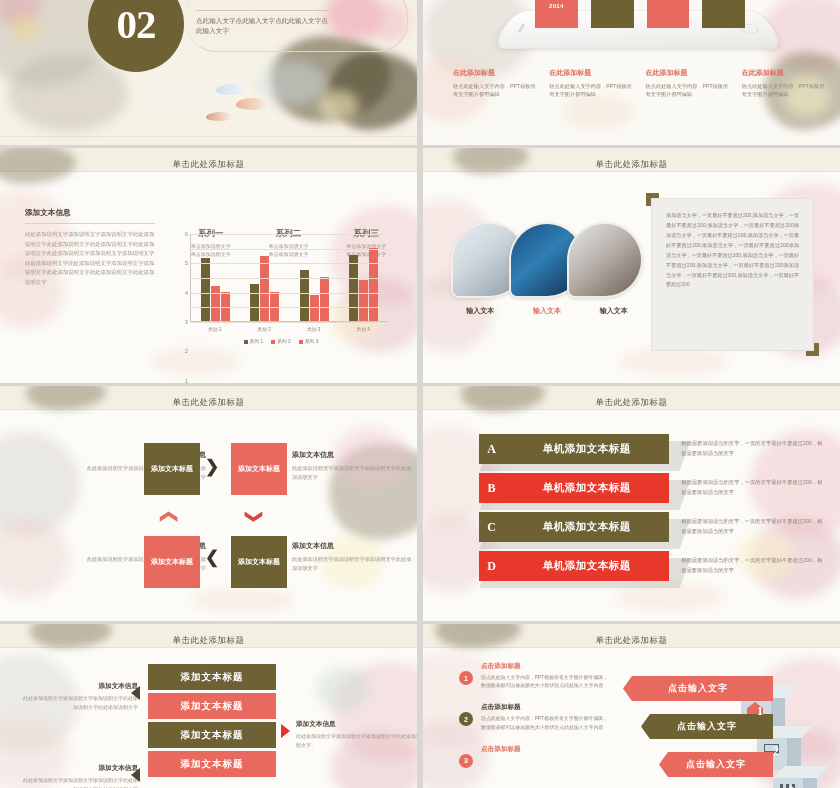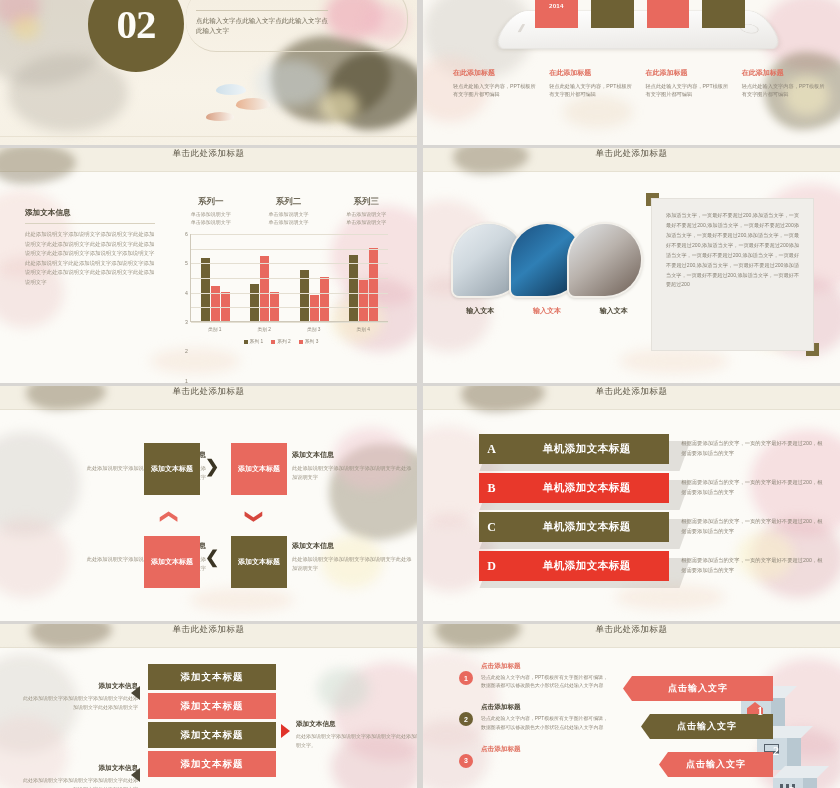--- a/index.html
+++ b/index.html
@@ -24,21 +24,21 @@
   }
   
   .bg-wash { position: absolute; inset: 0; pointer-events: none; }
   .blob { position: absolute; border-radius: 50%; filter: blur(6px); }
   .leafblob { position:absolute; border-radius:45% 55% 60% 40%/50% 45% 55% 50%; filter: blur(4px); }
 
   
   .hdr {
     position: absolute; top: 0; left: 0; right: 0; height: 24px;
     background: #f3efe3;
-    display: flex; align-items: flex-start; justify-content: center;
+    display: flex; align-items: flex-end; justify-content: center;
     border-bottom: 1px solid #e6e1d2;
   }
   .hdr-txt { font-size: 8.5px; color: #5d5747; letter-spacing: .5px; }
   .body-area { position: absolute; top: 24px; left: 0; right: 0; bottom: 0; background: #fcfbf7; }
 
   
   .s1 { background: linear-gradient(180deg,#f5efe2 0%, #f8f3e8 60%, #f6f1e5 100%); }
   .s1-num {
     position: absolute; left: 88px; top: -24px; width: 96px; height: 96px;
     background: #6e6134; border-radius: 50%;
@@ -72,21 +72,21 @@
   .s2-col { flex:1; }
   .s2-col h4 { font-size:7px; color:#e0705f; font-weight:700; margin-bottom:4px; }
   .s2-col p { font-size:5.2px; line-height:1.62; color:#8c8578; }
 
   
   .s3-left { position:absolute; left:25px; top:60px; width:130px; }
   .s3-left h4 { font-size:7.6px; font-weight:700; color:#4b4636; }
   .s3-left .rule { height:1px; background:#d9d2c0; margin:5px 0 6px; }
   .s3-left p { font-size:5.4px; line-height:1.78; color:#9a9383; }
   .s3-series { position:absolute; left:172px; right:12px; top:48px; display:flex; }
-  .s3-series .col { flex:1; text-align:center; }
+  .s3-series .col { flex:1; text-align:center;margin-top:32px; }
   .s3-series .col h5 { font-size:8.5px; color:#6e6858; font-family:"Liberation Serif",serif; margin-bottom:3px;}
   .s3-series .col p { font-size:5px; line-height:1.5; color:#9b9485; }
   .chartbox { position:absolute; left:172px; top:86px; width:218px; height:108px; }
   .plot { position:absolute; left:18px; top:0; right:2px; bottom:20px; border-left:1px solid #cfc9ba; border-bottom:1px solid #cfc9ba;}
   .gridline{position:absolute;left:0;right:0;height:1px;background:#e4dfd2;}
   .ytick{position:absolute;right:100%;margin-right:3px;transform:translateY(-50%);font-size:5.2px;color:#8d8678;}
   .groups{position:absolute;left:0;right:0;bottom:0;top:0;display:flex;align-items:flex-end;}
   .grp{flex:1;display:flex;align-items:flex-end;justify-content:center;gap:1px;height:100%;}
   .bar{width:9px;}
   .xlabels{position:absolute;left:18px;right:2px;bottom:10px;display:flex;}

